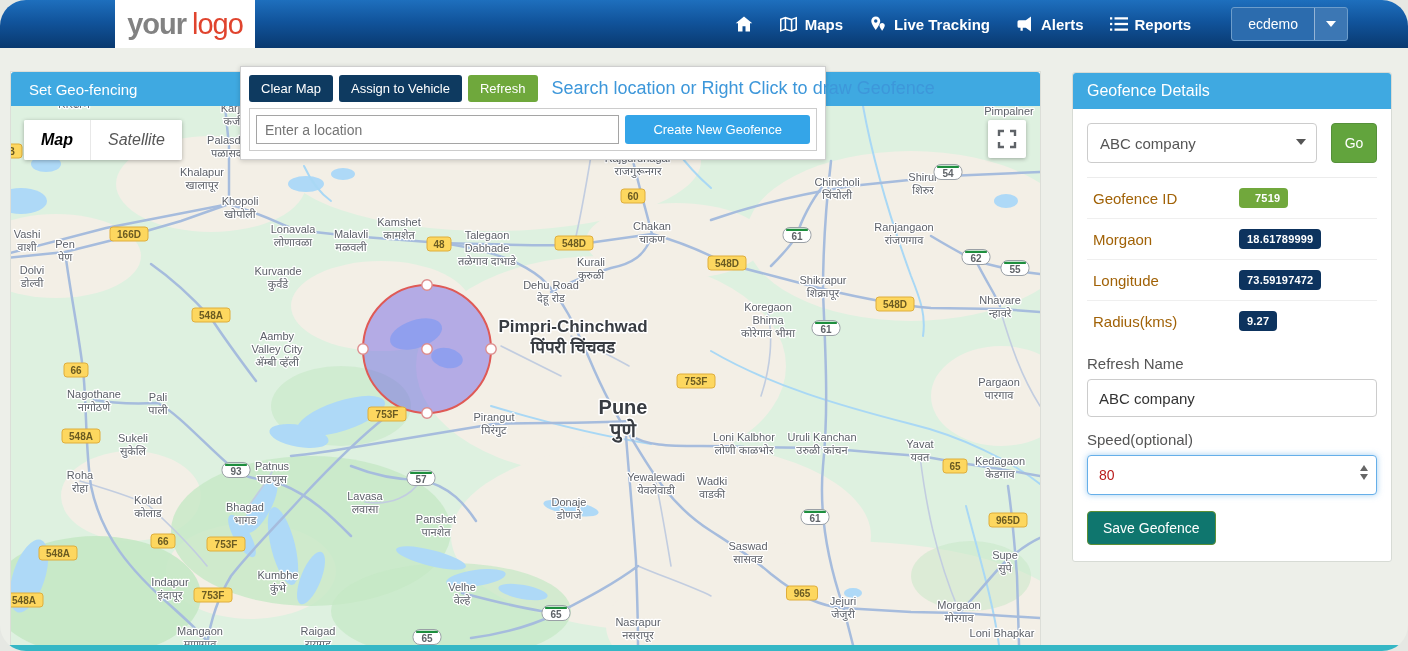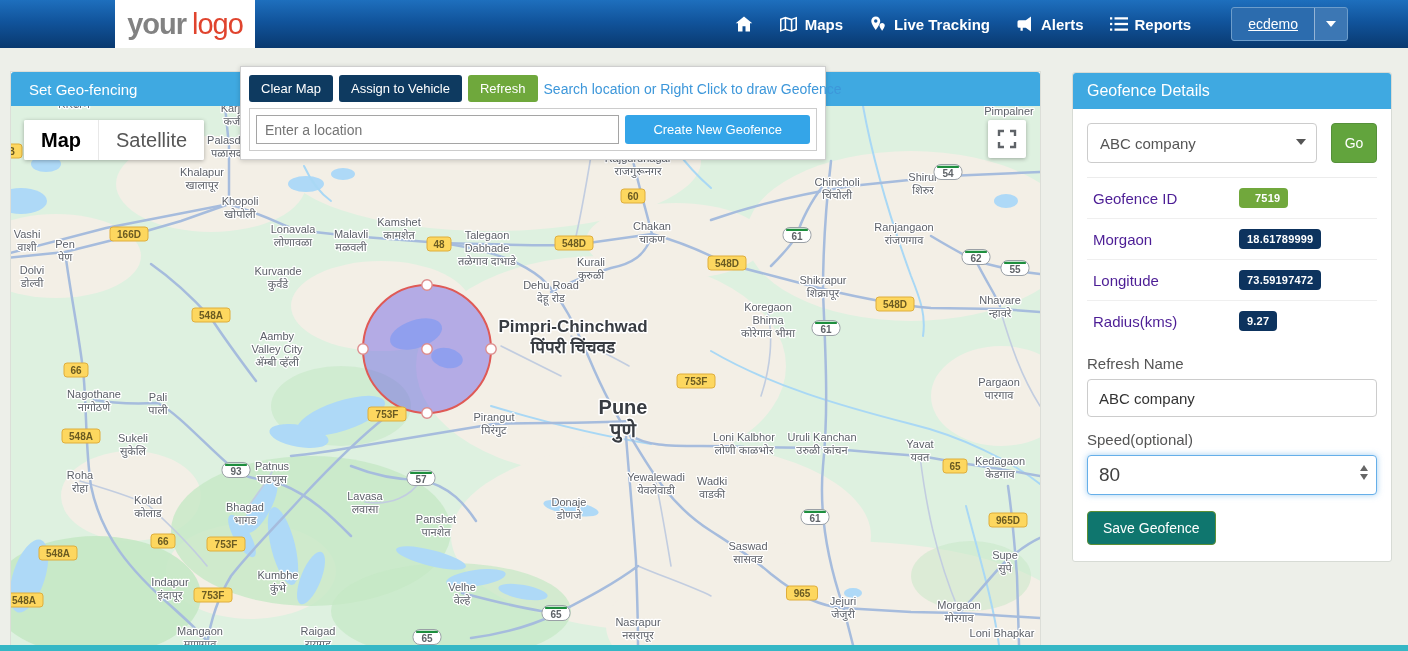--- a/index.html
+++ b/index.html
@@ -2,99 +2,99 @@
 <html style="--navbar-top: #1e6fbd; --navbar-bottom: #09396f; --panel-header: #3fa9e1; --navy-button: #0e3a60; --green-button: #6fa83c; --badge-navy: #0d335e; --hint-blue: #3d97da; --create-blue: #34a5e8; --bottom-bar: #35b7c5; --geofence-fill: rgba(110,97,228,0.48); --geofence-stroke: #df5a56;"><head>
 <meta charset="utf-8">
 <style>
   :root{
     --navbar-top:#1e6fbd; --navbar-bottom:#09396f; --panel-header:#3fa9e1;
     --navy-button:#0e3a60; --green-button:#6fa83c; --badge-navy:#0d335e;
     --hint-blue:#3d97da; --create-blue:#34a5e8; --bottom-bar:#35b7c5;
   }
   *{box-sizing:border-box;margin:0;padding:0;font-family:"Liberation Sans","DejaVu Sans",sans-serif;}
   body{background:#e6e8e3;}
-  .page{position:relative;width:1408px;height:651px;background:#edefe9;overflow:hidden;}
+  .page{position:relative;width:1408px;height:651px;background:#edefe9;overflow:hidden;border-radius:26px;}
 
   
   .navbar{position:absolute;left:0;top:0;width:100%;height:48px;
     background:linear-gradient(180deg,var(--navbar-top) 0%,#11549c 45%,var(--navbar-bottom) 100%);
     display:flex;align-items:center;}
   .logo{position:absolute;left:115px;top:0;width:140px;height:48px;background:#fff;
     display:flex;align-items:center;justify-content:center;gap:6px;cursor:pointer;}
   .logo-your{font-size:29px;font-weight:700;color:#828282;letter-spacing:-1px;}
   .logo-logo{font-size:29px;font-weight:400;color:#e0442e;letter-spacing:-1px;}
   .nav-items{position:absolute;right:60px;top:0;height:48px;display:flex;align-items:center;gap:26px;}
   .nav-item{display:flex;align-items:center;gap:7px;color:#fff;font-size:15px;font-weight:600;
     text-decoration:none;cursor:pointer;white-space:nowrap;}
   .nav-item svg{display:block;}
   .account-btn{margin-left:14px;display:flex;align-items:stretch;height:34px;background:#2c6cae;
-    border:1px solid #6d9dcb;border-radius:3px;color:#fff;font-size:14px;cursor:pointer;overflow:hidden;text-decoration:underline;}
+    border:1px solid #6d9dcb;border-radius:3px;color:#fff;font-size:14px;cursor:pointer;overflow:hidden;}
   .account-label{display:flex;align-items:center;padding:0 16px;}
   .account-caret{display:flex;align-items:center;padding:0 11px;border-left:1px solid rgba(255,255,255,.45);background:rgba(255,255,255,.08);}
   .caret-down{width:0;height:0;border-left:5px solid transparent;border-right:5px solid transparent;border-top:6px solid #fff;}
 
   
   .panel-header{height:34px;background:var(--panel-header);color:#fff;font-size:15px;
     display:flex;align-items:center;padding:0 18px;border-radius:3px 3px 0 0;}
 
   
   .map-panel{position:absolute;left:11px;top:72px;width:1029px;height:573px;background:#fff;
     box-shadow:0 0 0 1px rgba(0,0,0,0.07);}
   .map-area{position:absolute;left:0;top:34px;width:1029px;height:539px;overflow:hidden;background:#def1e0;}
   #map-svg{position:absolute;left:0;top:0;}
   .lbl{font-size:11px;fill:#5d6169;paint-order:stroke;stroke:#ffffff;stroke-width:2.5px;stroke-linejoin:round;}
   .lbl-lg{font-size:17px;font-weight:700;fill:#383c42;paint-order:stroke;stroke:#ffffff;stroke-width:3px;stroke-linejoin:round;}
   .lbl-xl{font-size:20px;font-weight:700;fill:#383c42;paint-order:stroke;stroke:#ffffff;stroke-width:3px;stroke-linejoin:round;}
   .badge-txt{font-size:10px;font-weight:700;fill:#6b5b22;}
   .shield-txt{font-size:10px;font-weight:700;fill:#5f6368;}
   .map-type{position:absolute;left:13px;top:14px;display:flex;background:#fff;border-radius:2px;
     box-shadow:0 1px 4px rgba(0,0,0,.3);overflow:hidden;}
-  .mt-btn{height:40px;padding:0 17px;font-size:20px;background:#fff;border:none;color:#565656;cursor:pointer;}
+  .mt-btn{height:40px;padding:0 17px;font-size:16px;background:#fff;border:none;color:#565656;cursor:pointer;font-style:italic;}
   .mt-btn.active{font-weight:700;color:#000;}
   .mt-btn + .mt-btn{border-left:1px solid #e8e8e8;}
   .fullscreen-btn{position:absolute;right:14px;top:14px;width:38px;height:38px;background:#fff;border-radius:2px;
     box-shadow:0 1px 4px rgba(0,0,0,.3);display:flex;align-items:center;justify-content:center;cursor:pointer;}
 
   
   .toolbar{position:absolute;left:240px;top:66px;width:586px;background:#fff;border:1px solid #cfcfcf;
     box-shadow:0 1px 5px rgba(0,0,0,.18);}
   .toolbar-row1{display:flex;align-items:center;padding:8px 8px 6px 8px;gap:6px;white-space:nowrap;}
   .btn{border:none;cursor:pointer;color:#fff;border-radius:3px;}
   .btn.navy{background:var(--navy-button);font-size:13px;padding:6px 12px;}
   .btn.green-sm{background:var(--green-button);font-size:13px;padding:6px 12px;}
-  .hint{color:var(--hint-blue);font-size:14px;margin-left:0;}
+  .hint{color:var(--hint-blue);font-size:18px;margin-left:8px;}
   .toolbar-row2{margin:0 8px 8px 8px;border:1px solid #ccc;padding:6px;display:flex;gap:6px;}
   .loc-input{flex:1;height:29px;border:1px solid #a5a5a5;padding:0 8px;font-size:14px;color:#333;}
   .loc-input::placeholder{color:#757575;}
   .btn.create{background:var(--create-blue);font-size:13px;padding:0 28px;height:29px;}
 
   
   .details-panel{position:absolute;left:1072px;top:72px;width:320px;background:#fff;
     border:1px solid #d7dbd5;border-radius:3px;}
   .details-panel .panel-header{height:36px;font-size:16px;padding:0 14px;}
   .details-body{padding:14px 14px 16px 14px;}
   .select-row{display:flex;gap:14px;}
   .select-wrap{position:relative;flex:1;}
   .select-wrap select{width:100%;height:40px;border:1px solid #ccc;border-radius:4px;background:#fff;
     font-size:15px;color:#555;padding:0 28px 0 12px;appearance:none;-webkit-appearance:none;cursor:pointer;}
   .sel-caret{position:absolute;right:11px;top:16px;width:0;height:0;border-left:5px solid transparent;
     border-right:5px solid transparent;border-top:6px solid #555;pointer-events:none;}
   .btn.go{background:#62a43d;border:1px solid #55903a;width:46px;height:40px;font-size:14px;border-radius:4px;}
   .divider{border-top:1px solid #ececec;margin:14px 0 0 0;}
   .field-row{display:flex;align-items:center;padding:10px 6px;border-bottom:1px solid #efefef;}
   .field-row.last{border-bottom:none;}
-  .f-label{font-size:15px;color:#4c1d95;width:146px;}
+  .f-label{font-size:15px;color:#a16207;width:146px;}
   .badge{font-size:11px;font-weight:700;color:#fff;padding:4px 8px;border-radius:4px;letter-spacing:.2px;}
   .badge.green{background:#71a83c;padding-left:16px;}
   .badge.navy{background:var(--badge-navy);}
   .input-group{margin-top:14px;}
   .input-group label{display:block;font-size:15px;color:#555;margin-bottom:7px;}
   .text-input{width:100%;height:38px;border:1px solid #ccc;border-radius:4px;font-size:15px;color:#333;padding:0 11px;}
   .speed-wrap{position:relative;}
-  .speed-input{width:100%;height:40px;border:1px solid #66afe9;border-radius:4px;font-size:19px;color:#404040;
+  .speed-input{width:100%;height:40px;border:1px solid #66afe9;border-radius:4px;font-size:14px;color:#b91c1c;
     padding:0 24px 0 11px;box-shadow:0 0 6px rgba(102,175,233,.6);outline:none;}
   .spinner{position:absolute;right:9px;top:10px;display:flex;flex-direction:column;gap:3px;cursor:pointer;}
   .spinner i{display:block;width:0;height:0;border-left:4px solid transparent;border-right:4px solid transparent;}
   .spinner .up{border-bottom:6px solid #666;}
   .spinner .down{border-top:6px solid #666;}
   .btn.save{margin-top:16px;background:#0f766e;border:1px solid #5d8f36;font-size:14px;padding:8px 15px;border-radius:4px;}
 
   .bottom-bar{position:absolute;left:0;top:645px;width:100%;height:6px;background:var(--bottom-bar);}
 </style>
 </head>

